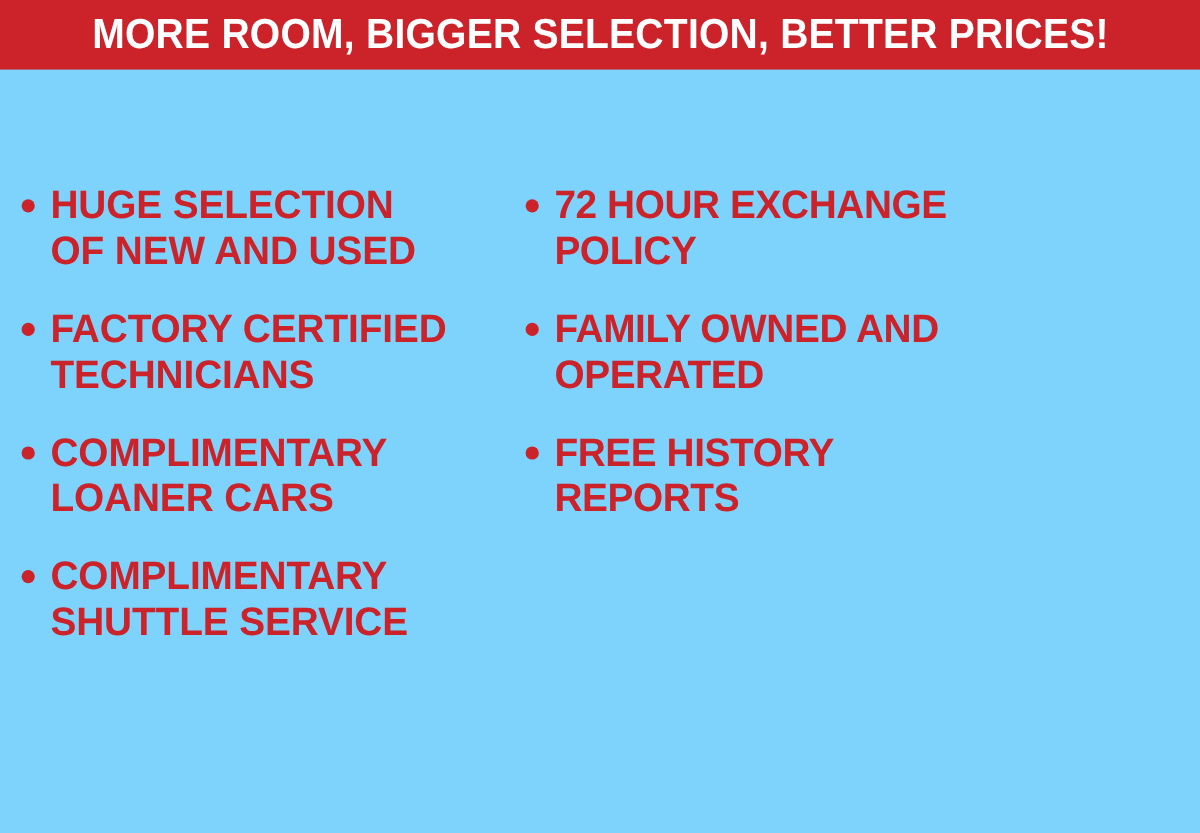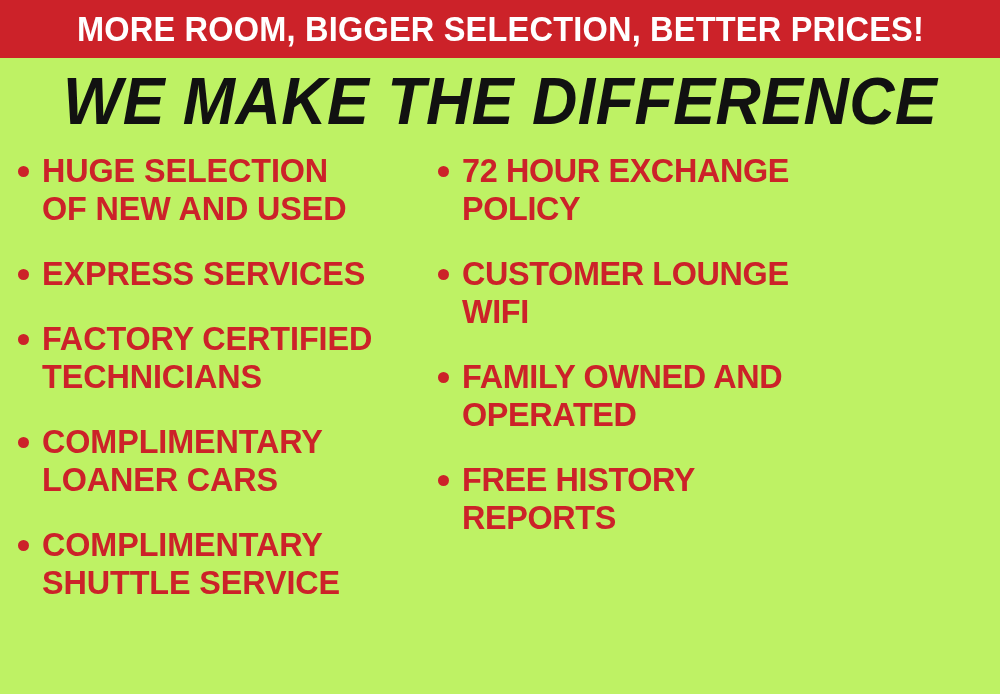--- a/index.html
+++ b/index.html
@@ -8,21 +8,21 @@
     padding: 0;
     background: #ffffff;
   }
   body {
     font-family: "Liberation Sans", sans-serif;
   }
   .ad {
     position: relative;
     width: 1000px;
     height: 694px;
-    background: #bef264;
+    background: #7dd3fc;
     overflow: hidden;
     box-sizing: border-box;
   }
 
   
   .banner {
     position: absolute;
     left: 0;
     top: 0;
     width: 1000px;
@@ -134,36 +134,29 @@
 </style>
 </head>
 <body>
 
 <div class="ad">
 
   <div class="banner">
     <div class="banner-text">MORE ROOM, BIGGER SELECTION, BETTER PRICES!</div>
   </div>
 
-  <div class="headline">
-    <span class="headline-text">WE MAKE THE DIFFERENCE</span>
-  </div>
 
   <div class="columns">
 
     <div class="column column-left">
       <ul class="bullet-list">
         <li class="bullet-item">
           <span class="bullet-dot"></span>
           <span class="bullet-label">HUGE SELECTION
 OF NEW AND USED</span>
-        </li>
-        <li class="bullet-item">
-          <span class="bullet-dot"></span>
-          <span class="bullet-label">EXPRESS SERVICES</span>
         </li>
         <li class="bullet-item">
           <span class="bullet-dot"></span>
           <span class="bullet-label">FACTORY CERTIFIED
 TECHNICIANS</span>
         </li>
         <li class="bullet-item">
           <span class="bullet-dot"></span>
           <span class="bullet-label">COMPLIMENTARY
 LOANER CARS</span>
@@ -178,25 +171,20 @@
 
     <div class="column column-right">
       <ul class="bullet-list">
         <li class="bullet-item">
           <span class="bullet-dot"></span>
           <span class="bullet-label">72 HOUR EXCHANGE
 POLICY</span>
         </li>
         <li class="bullet-item">
           <span class="bullet-dot"></span>
-          <span class="bullet-label">CUSTOMER LOUNGE
-WIFI</span>
-        </li>
-        <li class="bullet-item">
-          <span class="bullet-dot"></span>
           <span class="bullet-label">FAMILY OWNED AND
 OPERATED</span>
         </li>
         <li class="bullet-item">
           <span class="bullet-dot"></span>
           <span class="bullet-label">FREE HISTORY
 REPORTS</span>
         </li>
       </ul>
     </div>

